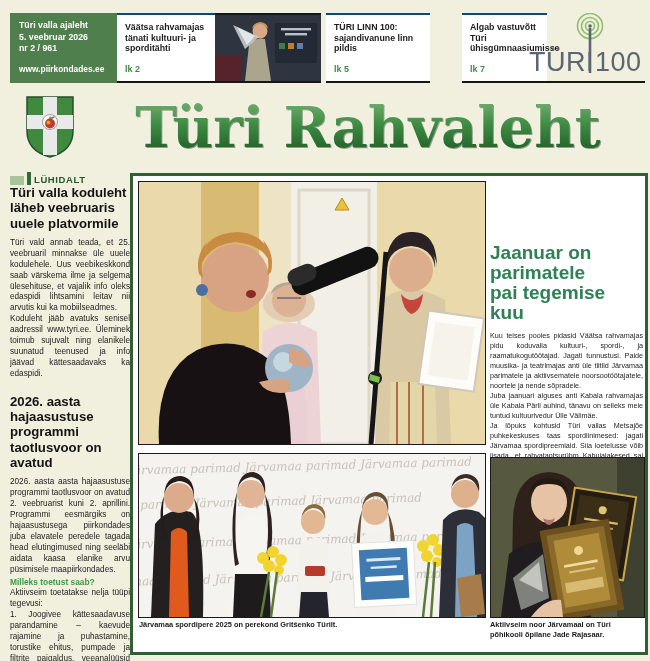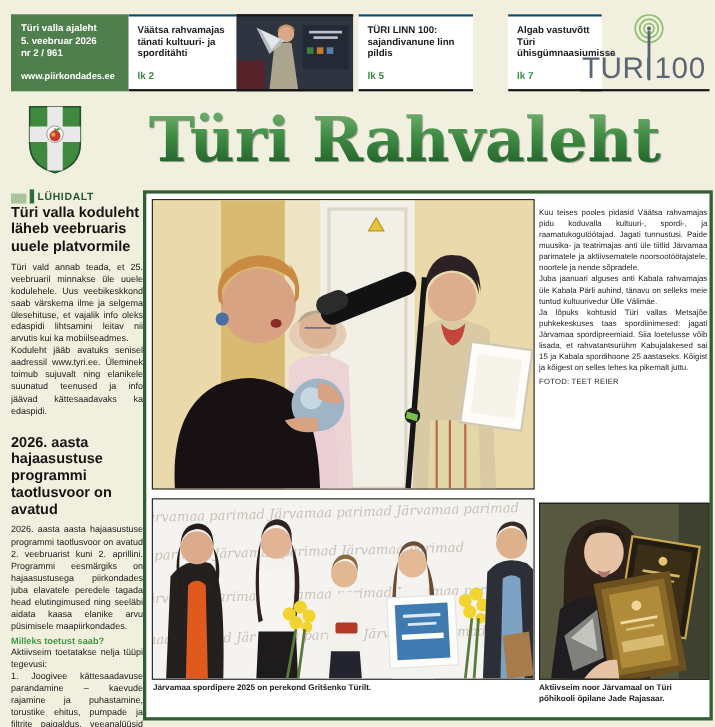--- a/index.html
+++ b/index.html
@@ -203,20 +203,25 @@
           <rect x="150" y="78" width="92" height="22" rx="11" transform="rotate(-22 196 89)" fill="#121212"></rect>
           <rect x="148" y="84" width="30" height="18" rx="9" transform="rotate(-22 163 93)" fill="#2b2b2b"></rect>
           <line x1="247" y1="70" x2="232" y2="262" stroke="#161616" stroke-width="5"></line>
           <circle cx="236" cy="196" r="7" fill="#1d1d1d"></circle>
           <path d="M231,192 l10,3 l-1,6 l-10,-3 z" fill="#7ac14a"></path>
         </g>
       </svg>
     </div>
 
     <div id="rightcol">
+      <div class="rc-h">
+        <div>Jaanuar on</div>
+        <div>parimatele</div>
+        <div>pai tegemise kuu</div>
+      </div>
       <p class="rc-p">Kuu teises pooles pidasid Väätsa rahvamajas pidu koduvalla kultuuri-, spordi-, ja raamatukogutöötajad. Jagati tunnustusi. Paide muusika- ja teatrimajas anti üle tiitlid Järvamaa parimatele ja aktiivsematele noorsootöötajatele, noortele ja nende sõpradele.</p>
       <p class="rc-p">Juba jaanuari alguses anti Kabala rahvamajas üle Kabala Pärli auhind, tänavu on selleks meie tuntud kultuurivedur Ülle Välimäe.</p>
       <p class="rc-p">Ja lõpuks kohtusid Türi vallas Metsajõe puhkekeskuses taas spordiinimesed: jagati Järvamaa spordipreemiaid. Siia loetelusse võib lisada, et rahvatantsurühm Kabujalakesed sai 15 ja Kabala spordihoone 25 aastaseks. Kõigist ja kõigest on selles lehes ka pikemalt juttu.</p>
       <div class="credit">FOTOD: TEET REIER</div>
     </div>
 
     <div class="photo" id="family-photo">
       <div class="bk" style="top:4px;">Järvamaa parimad    Järvamaa parimad    Järvamaa parimad</div>
       <div class="bk" style="top:40px;left:-60px;">Järvamaa parimad    Järvamaa parimad    Järvamaa parimad</div>
       <div class="bk" style="top:78px;">Järvamaa parimad    Järvamaa parimad    Järvamaa parimad</div>

